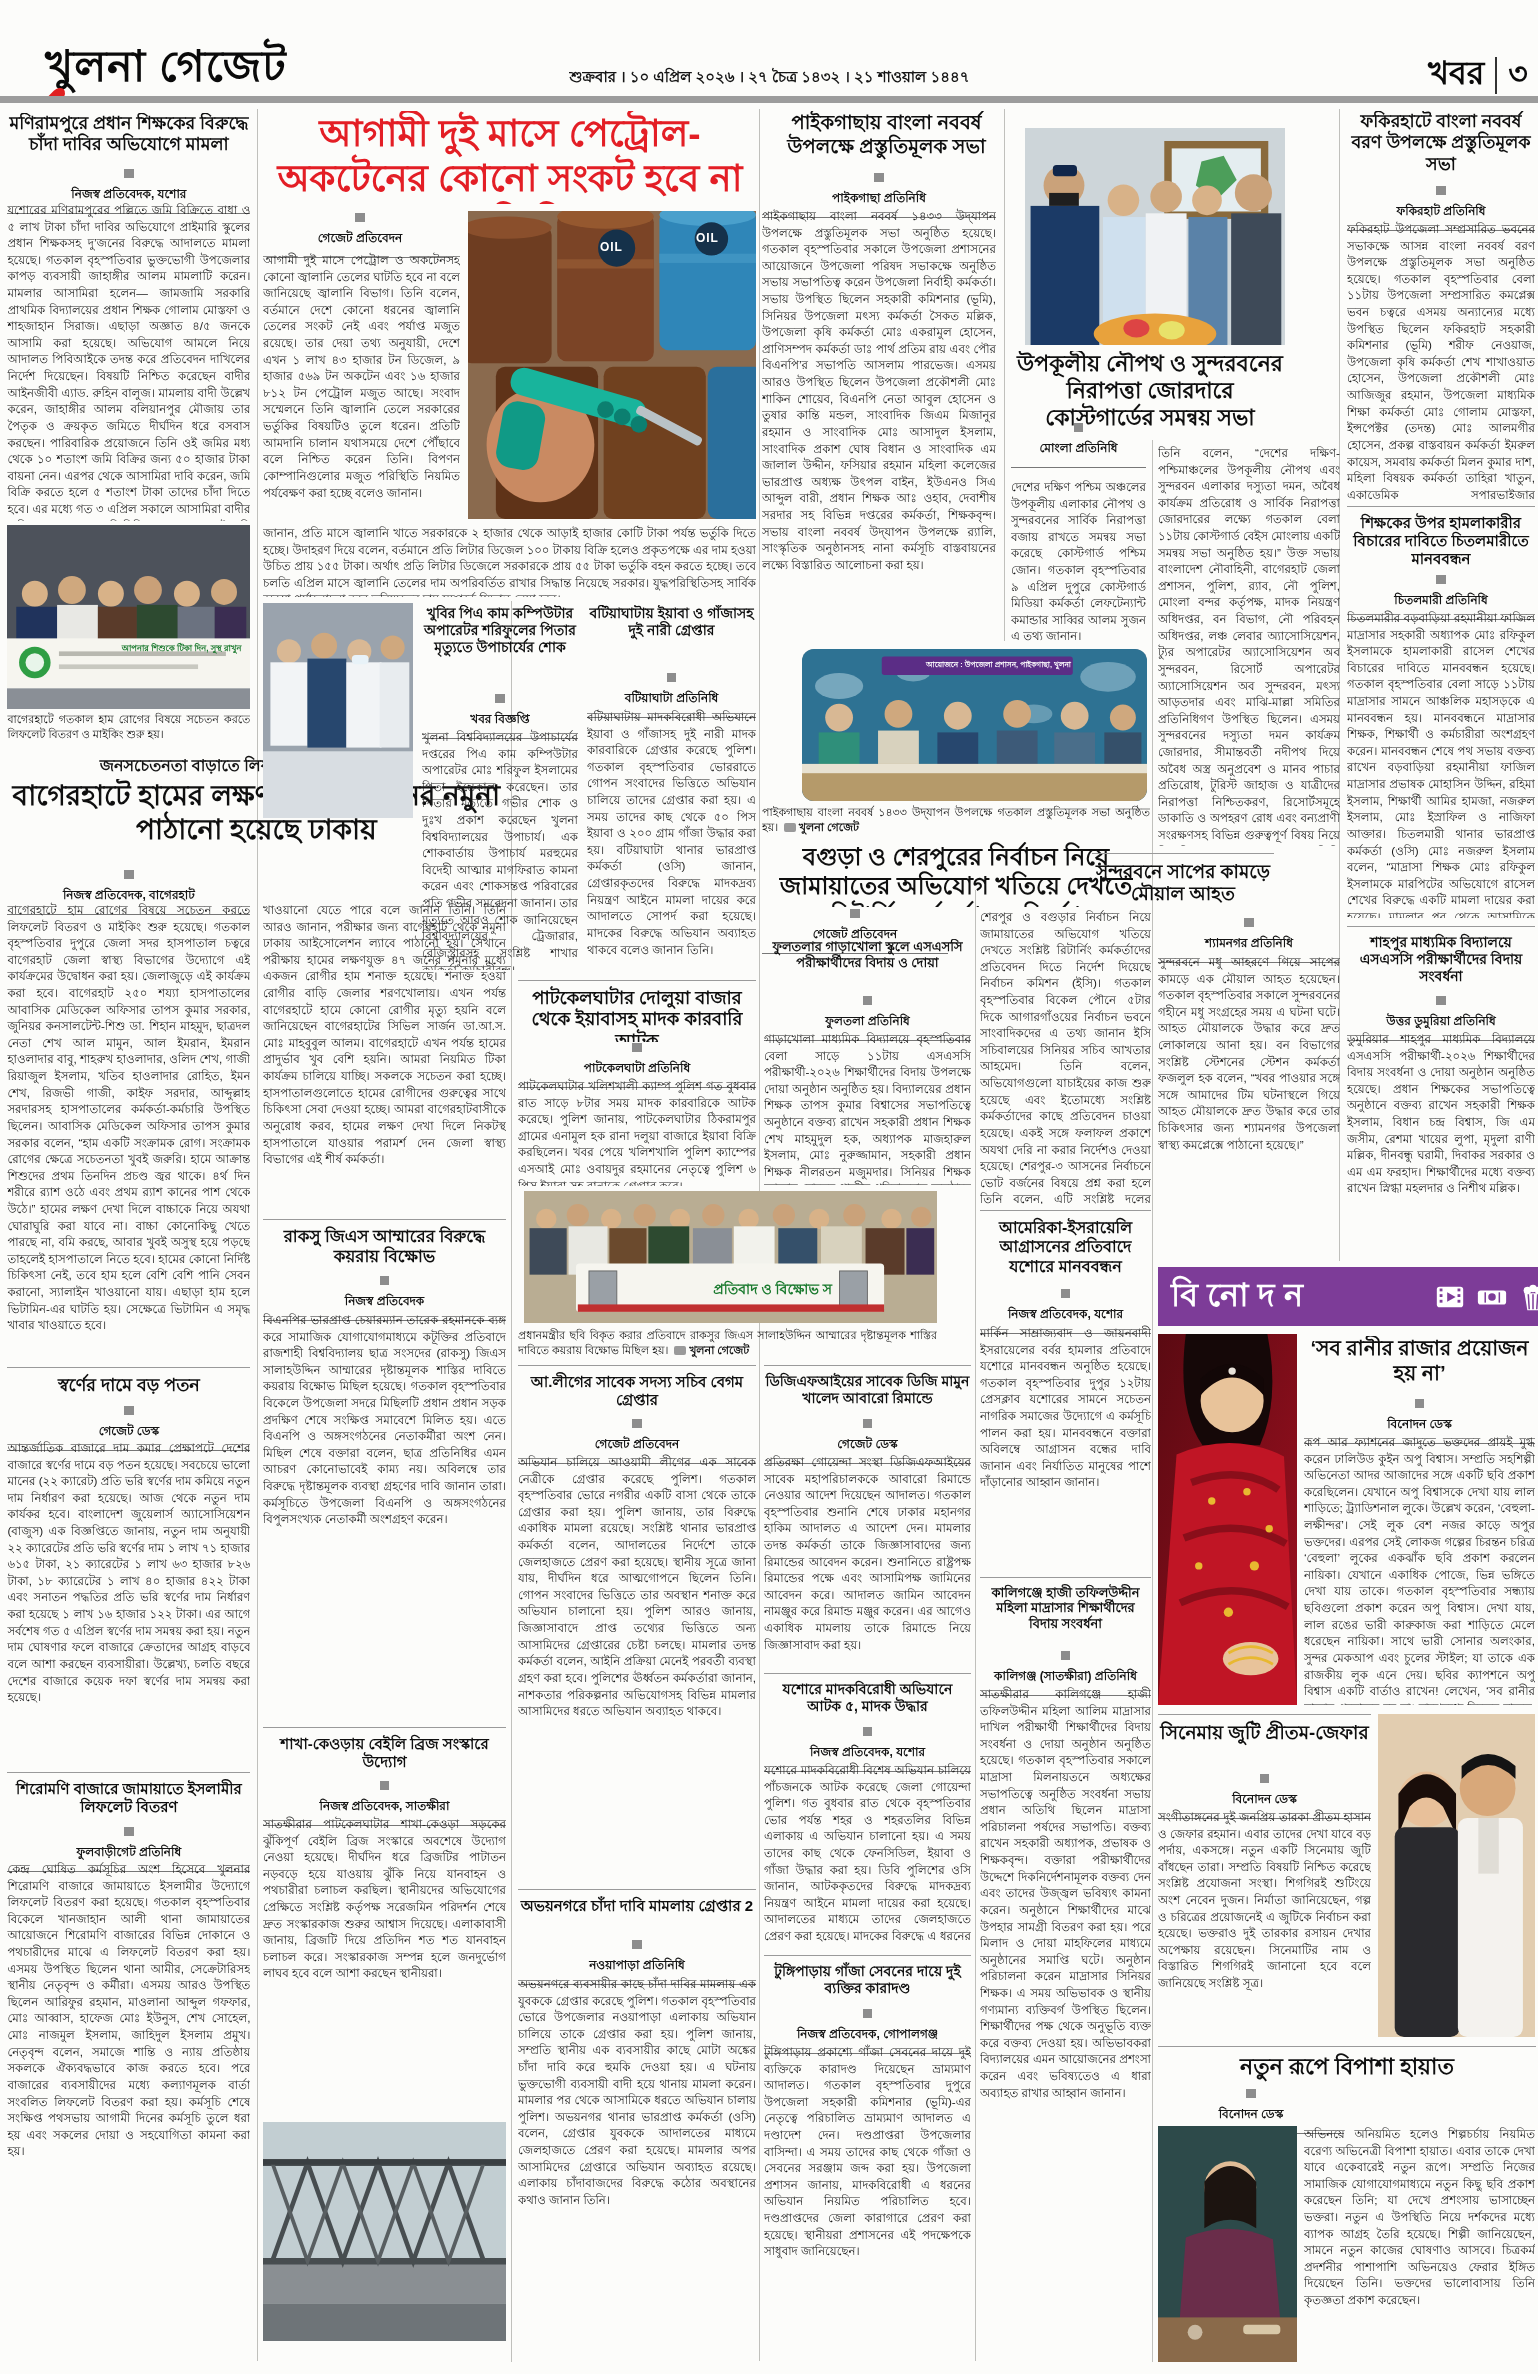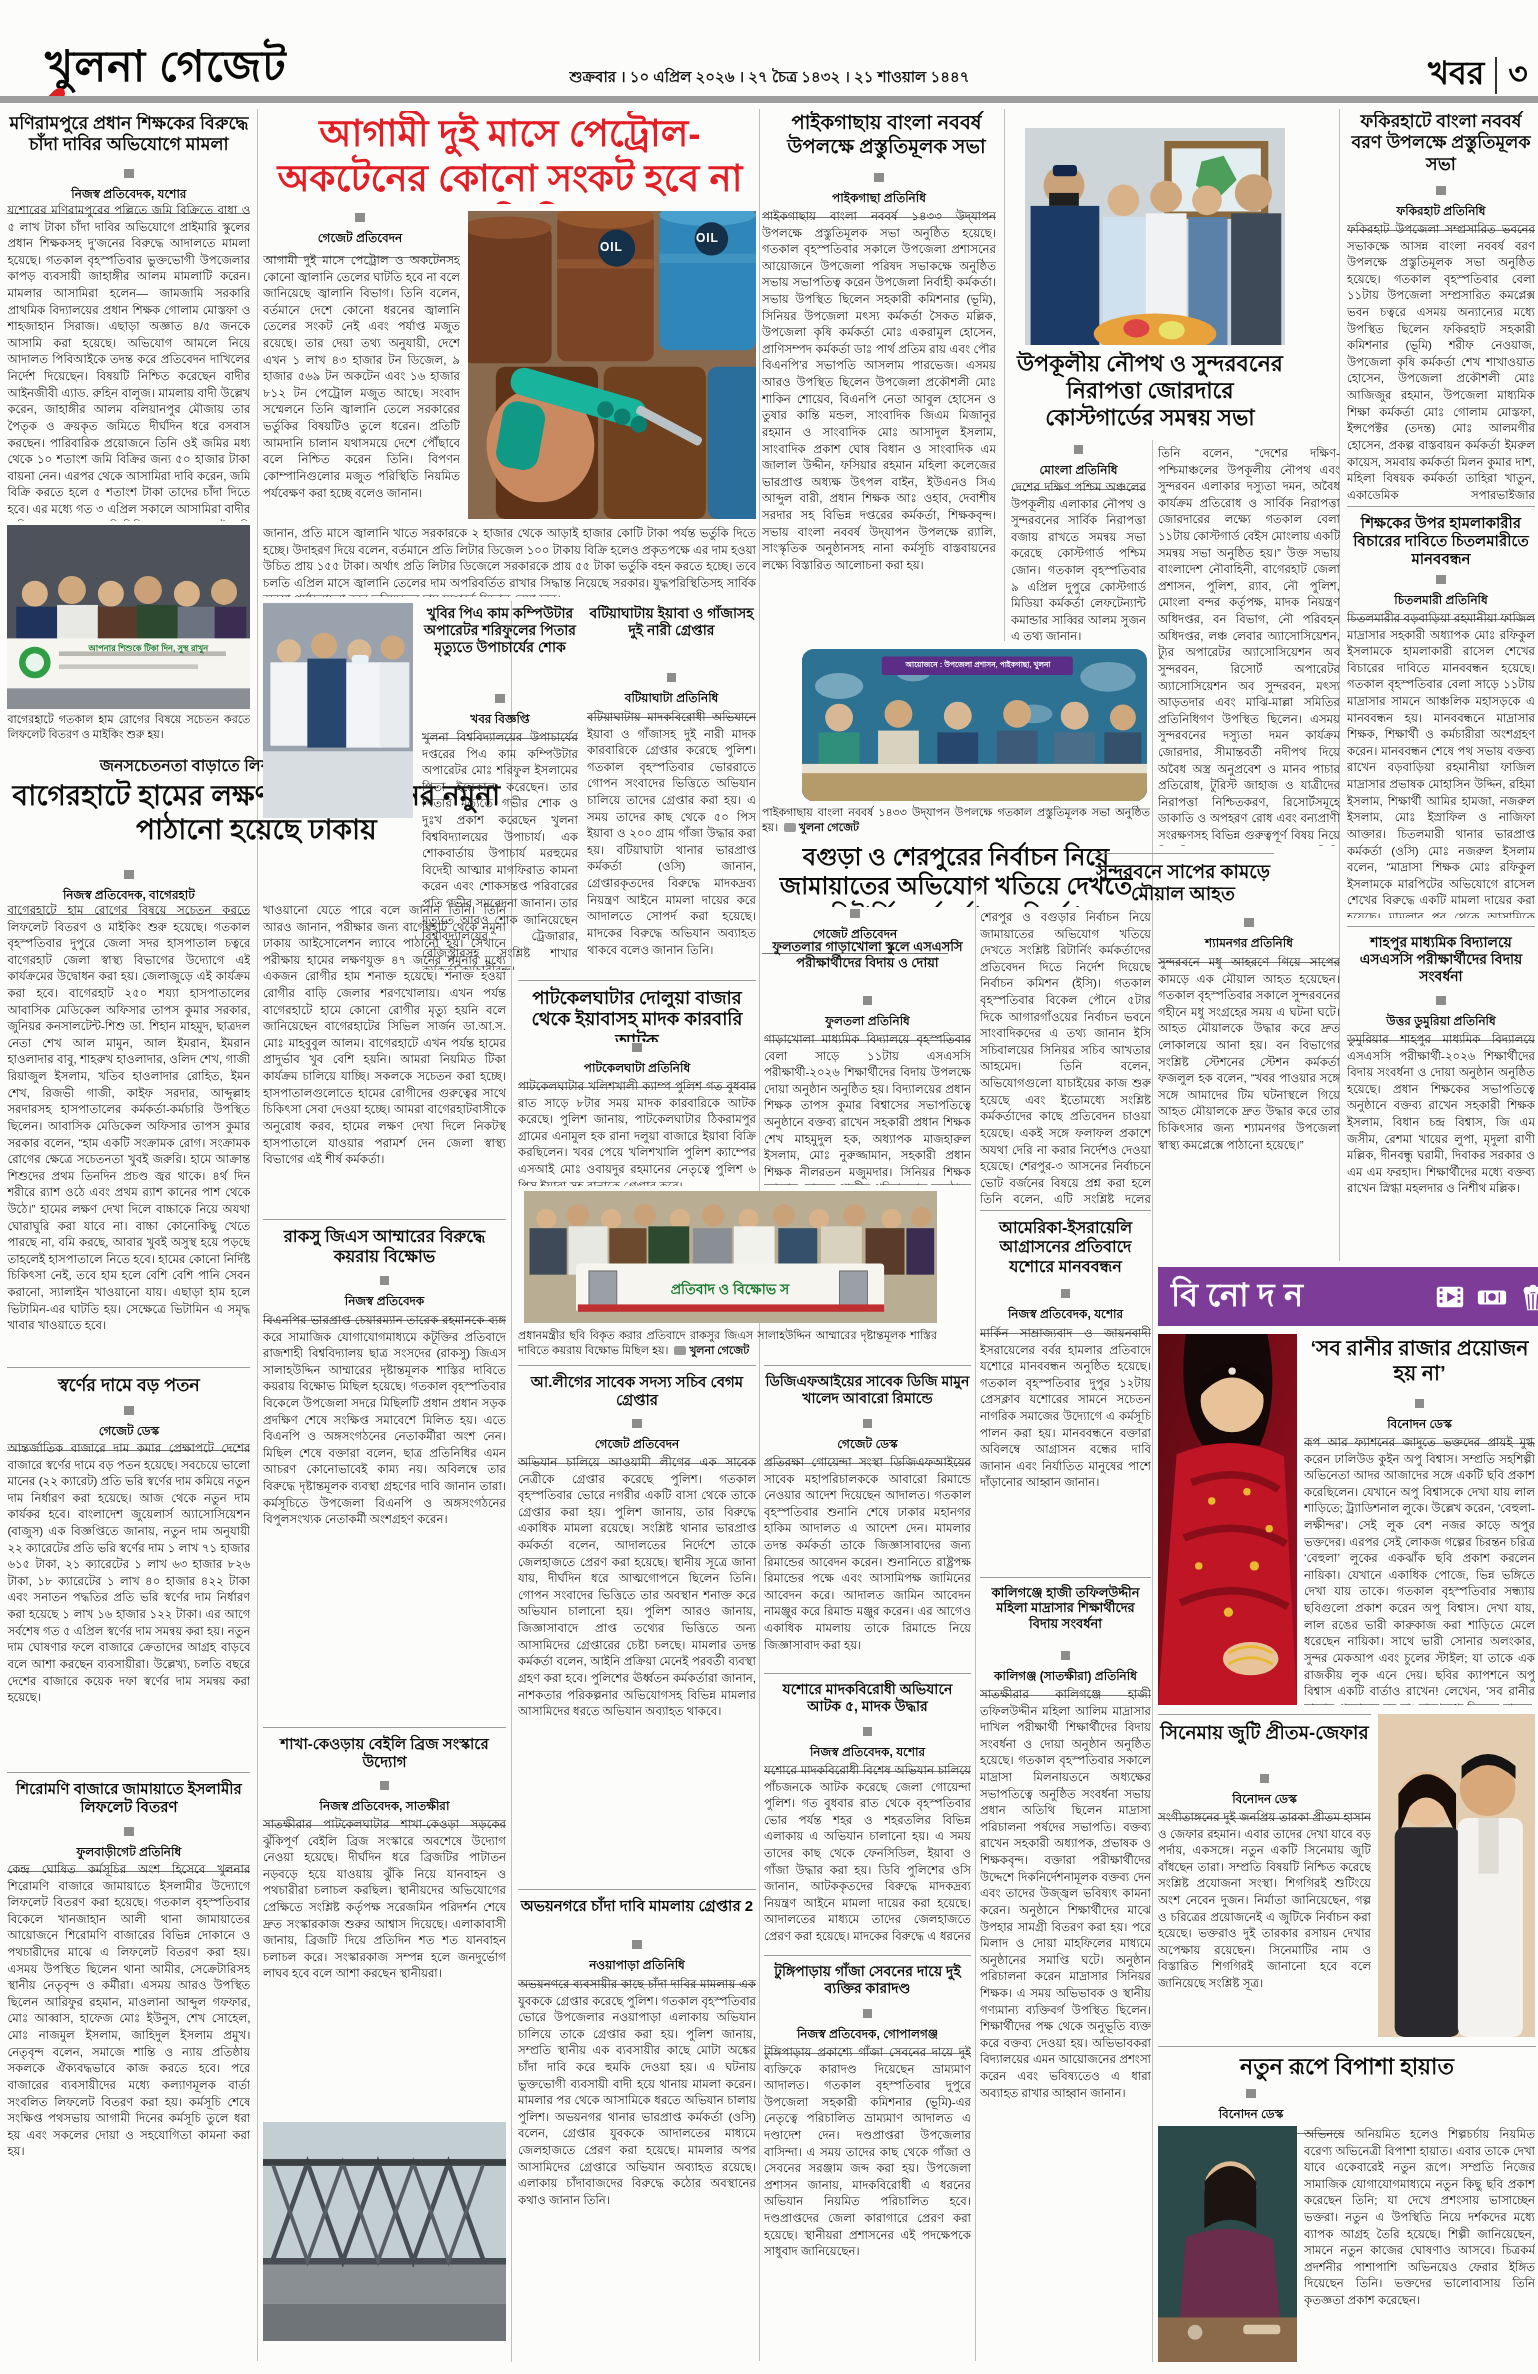--- a/index.html
+++ b/index.html
@@ -29,21 +29,21 @@
   .secwrap{display:flex;align-items:center;gap:11px;}
   .sec{font-size:32px;font-weight:800;color:#0a0a0a;}
   .secbar{width:1.9px;height:37px;background:#333;}
   .pagenum{font-size:30px;font-weight:800;color:#0a0a0a;}
   .entbanner{background:#7d3c98;display:flex;align-items:center;justify-content:space-between;
              padding:0 13px;}
   .entname{color:#fff;font-size:32px;font-weight:800;letter-spacing:9.3px;}
   .ico{width:32px;height:32px;flex:none;}
   .icon-row{display:flex;gap:9.3px;align-items:center;}
   .oil-label{position:absolute;color:#fff;font-weight:800;font-size:12px;letter-spacing:0.9px;}
-  .banner-text{position:absolute;font-weight:800;color:#1a7a2e;text-align:center;}
+  .banner-text{position:absolute;font-weight:800;color:#1a7a2e;text-align:right;}
 </style>
 </head>
 <body>
 
 <div class="page">
 
   <div class="abs masthead" style="left:45px;top:45px;font-size:43px;">খুলনা গেজেট</div>
   <div class="drop" style="left:52px;top:87px;"></div>
   <div class="abs dateline" style="left:445px;top:65px;width:649px;">শুক্রবার । ১০ এপ্রিল ২০২৬ । ২৭ চৈত্র ১৪৩২ । ২১ শাওয়াল ১৪৪৭</div>
   <div class="abs secwrap" style="left:1428px;top:48px;">
@@ -208,21 +208,21 @@
         <rect x="176" y="96" width="42" height="138" fill="#5a82a8"></rect>
       <circle cx="246" cy="70" r="20" fill="#caa27a"></circle>
         <rect x="222" y="92" width="54" height="142" fill="#3e4a58"></rect>
       <ellipse cx="140" cy="222" rx="66" ry="22" fill="#e8a23c"></ellipse>
         <ellipse cx="120" cy="216" rx="14" ry="10" fill="#d44"></ellipse>
         <ellipse cx="158" cy="218" rx="14" ry="10" fill="#e8e26a"></ellipse>
     </svg>
   </div>
 
   <div class="abs hl" style="left:1011px;top:351px;width:278px;height:89px;font-size:22px;">উপকূলীয় নৌপথ ও সুন্দরবনের নিরাপত্তা জোরদারে কোস্টগার্ডের সমন্বয় সভা</div>
-  <div class="abs by" style="left:1011px;top:445px;width:135px;">
+  <div class="abs by" style="left:1011px;top:423px;width:135px;">
       <span class="sq"></span>
       <span>মোংলা প্রতিনিধি</span>
     </div>
   <div class="abs bd" style="left:1011px;top:479px;width:135px;height:163px;">দেশের দক্ষিণ পশ্চিম অঞ্চলের উপকূলীয় এলাকার নৌপথ ও সুন্দরবনের সার্বিক নিরাপত্তা বজায় রাখতে সমন্বয় সভা করেছে কোস্টগার্ড পশ্চিম জোন। গতকাল বৃহস্পতিবার ৯ এপ্রিল দুপুরে কোস্টগার্ড মিডিয়া কর্মকর্তা লেফটেন্যান্ট কমান্ডার সাব্বির আলম সুজন এ তথ্য জানান।</div>
   <div class="abs bd" style="left:1158px;top:445px;width:182px;height:401px;">তিনি বলেন, “দেশের দক্ষিণ-পশ্চিমাঞ্চলের উপকূলীয় নৌপথ এবং সুন্দরবন এলাকার দস্যুতা দমন, অবৈধ কার্যক্রম প্রতিরোধ ও সার্বিক নিরাপত্তা জোরদারের লক্ষ্যে গতকাল বেলা ১১টায় কোস্টগার্ড বেইস মোংলায় একটি সমন্বয় সভা অনুষ্ঠিত হয়।” উক্ত সভায় বাংলাদেশ নৌবাহিনী, বাগেরহাট জেলা প্রশাসন, পুলিশ, র‌্যাব, নৌ পুলিশ, মোংলা বন্দর কর্তৃপক্ষ, মাদক নিয়ন্ত্রণ অধিদপ্তর, বন বিভাগ, নৌ পরিবহন অধিদপ্তর, লঞ্চ লেবার অ্যাসোসিয়েশন, ট্যুর অপারেটর অ্যাসোসিয়েশন অব সুন্দরবন, রিসোর্ট অপারেটর অ্যাসোসিয়েশন অব সুন্দরবন, মৎস্য আড়তদার এবং মাঝি-মাল্লা সমিতির প্রতিনিধিগণ উপস্থিত ছিলেন। এসময় সুন্দরবনের দস্যুতা দমন কার্যক্রম জোরদার, সীমান্তবর্তী নদীপথ দিয়ে অবৈধ অস্ত্র অনুপ্রবেশ ও মানব পাচার প্রতিরোধ, টুরিস্ট জাহাজ ও যাত্রীদের নিরাপত্তা নিশ্চিতকরণ, রিসোর্টসমূহে ডাকাতি ও অপহরণ রোধ এবং বন্যপ্রাণী সংরক্ষণসহ বিভিন্ন গুরুত্বপূর্ণ বিষয় নিয়ে বিস্তারিত আলোচনা করা হয়। তিনি আরও বলেন, “বাংলাদেশ কোস্ট গার্ড দেশের উপকূলীয় নিরাপত্তা নিশ্চিতকরণ, দস্যুতা দমন এবং সকল প্রকার অপরাধ প্রতিরোধে ভবিষ্যতেও এ ধরনের কার্যক্রম অব্যাহত রাখবে।”</div>
 
   <div class="abs ph" style="left:802px;top:649px;width:345px;height:152px;border-radius:12px;">
     <svg viewBox="0 0 372 164" preserveAspectRatio="none">
       <rect width="372" height="164" fill="#2e7293"></rect>
       <ellipse cx="40" cy="40" rx="26" ry="14" fill="#cfe8f2" opacity="0.45"></ellipse>

